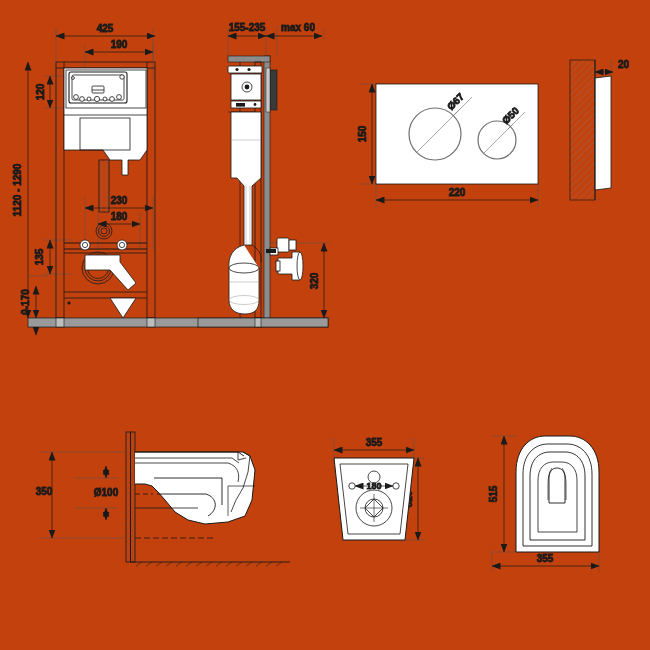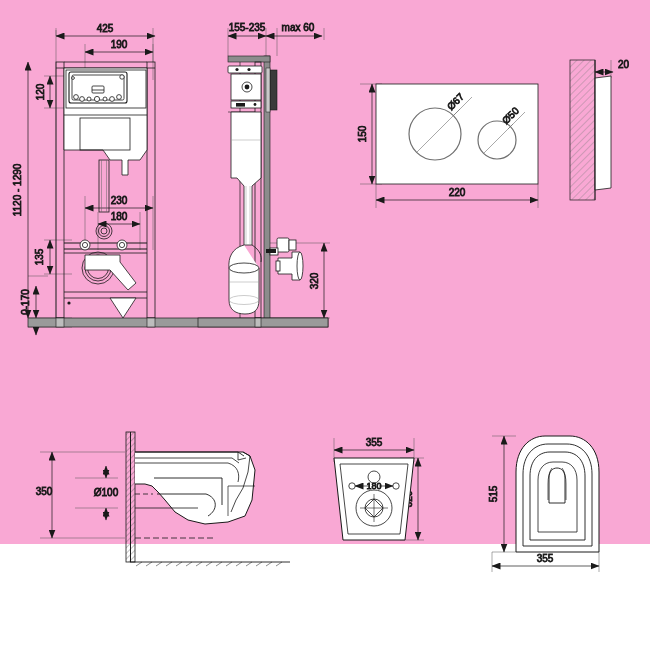--- a/index.html
+++ b/index.html
@@ -1,19 +1,19 @@
 <!DOCTYPE html>
 <html><head>
 <meta charset="utf-8">
 <title>Technical Drawing</title>
 <style>
   html,body{margin:0;padding:0;background:#ffffff;}
   body{width:650px;height:650px;overflow:hidden;
        font-family:"Liberation Sans","DejaVu Sans",sans-serif;color:#1a1a1a;}
-  #sheet{position:relative;width:650px;height:544px;background:#f9a8d4;}
+  #sheet{position:relative;width:650px;height:650px;background:#c2410c;font-weight:bold;}
   svg{display:block;}
   .dimtxt{font-family:"Liberation Sans","DejaVu Sans",sans-serif;font-size:10px;fill:#1a1a1a;}
   .dimtxt.sm{font-size:9px;}
 </style>
 </head>
 <body>
 
 <div id="sheet">
 <svg width="650" height="650" viewBox="0 0 650 650">
   <defs>

